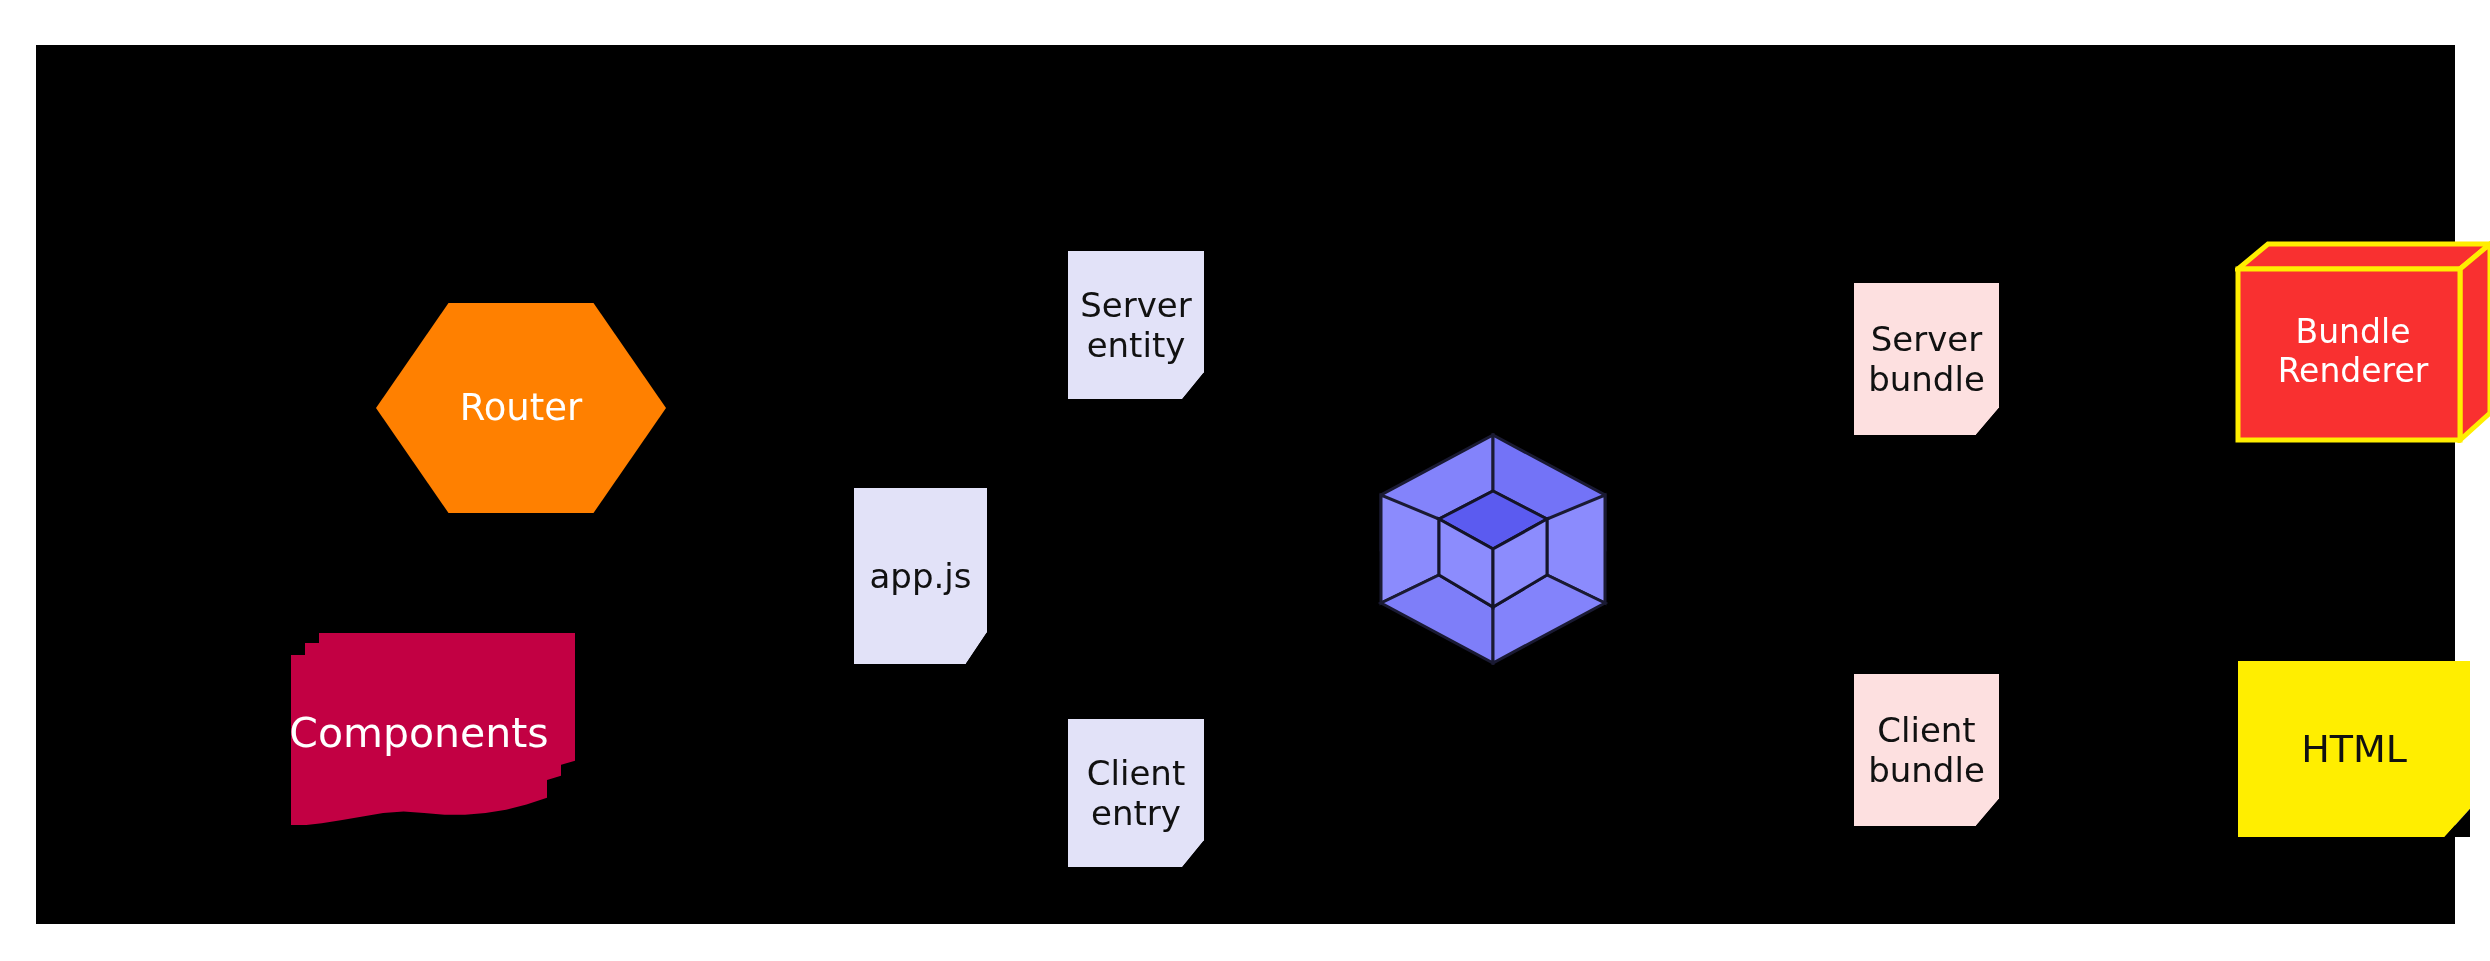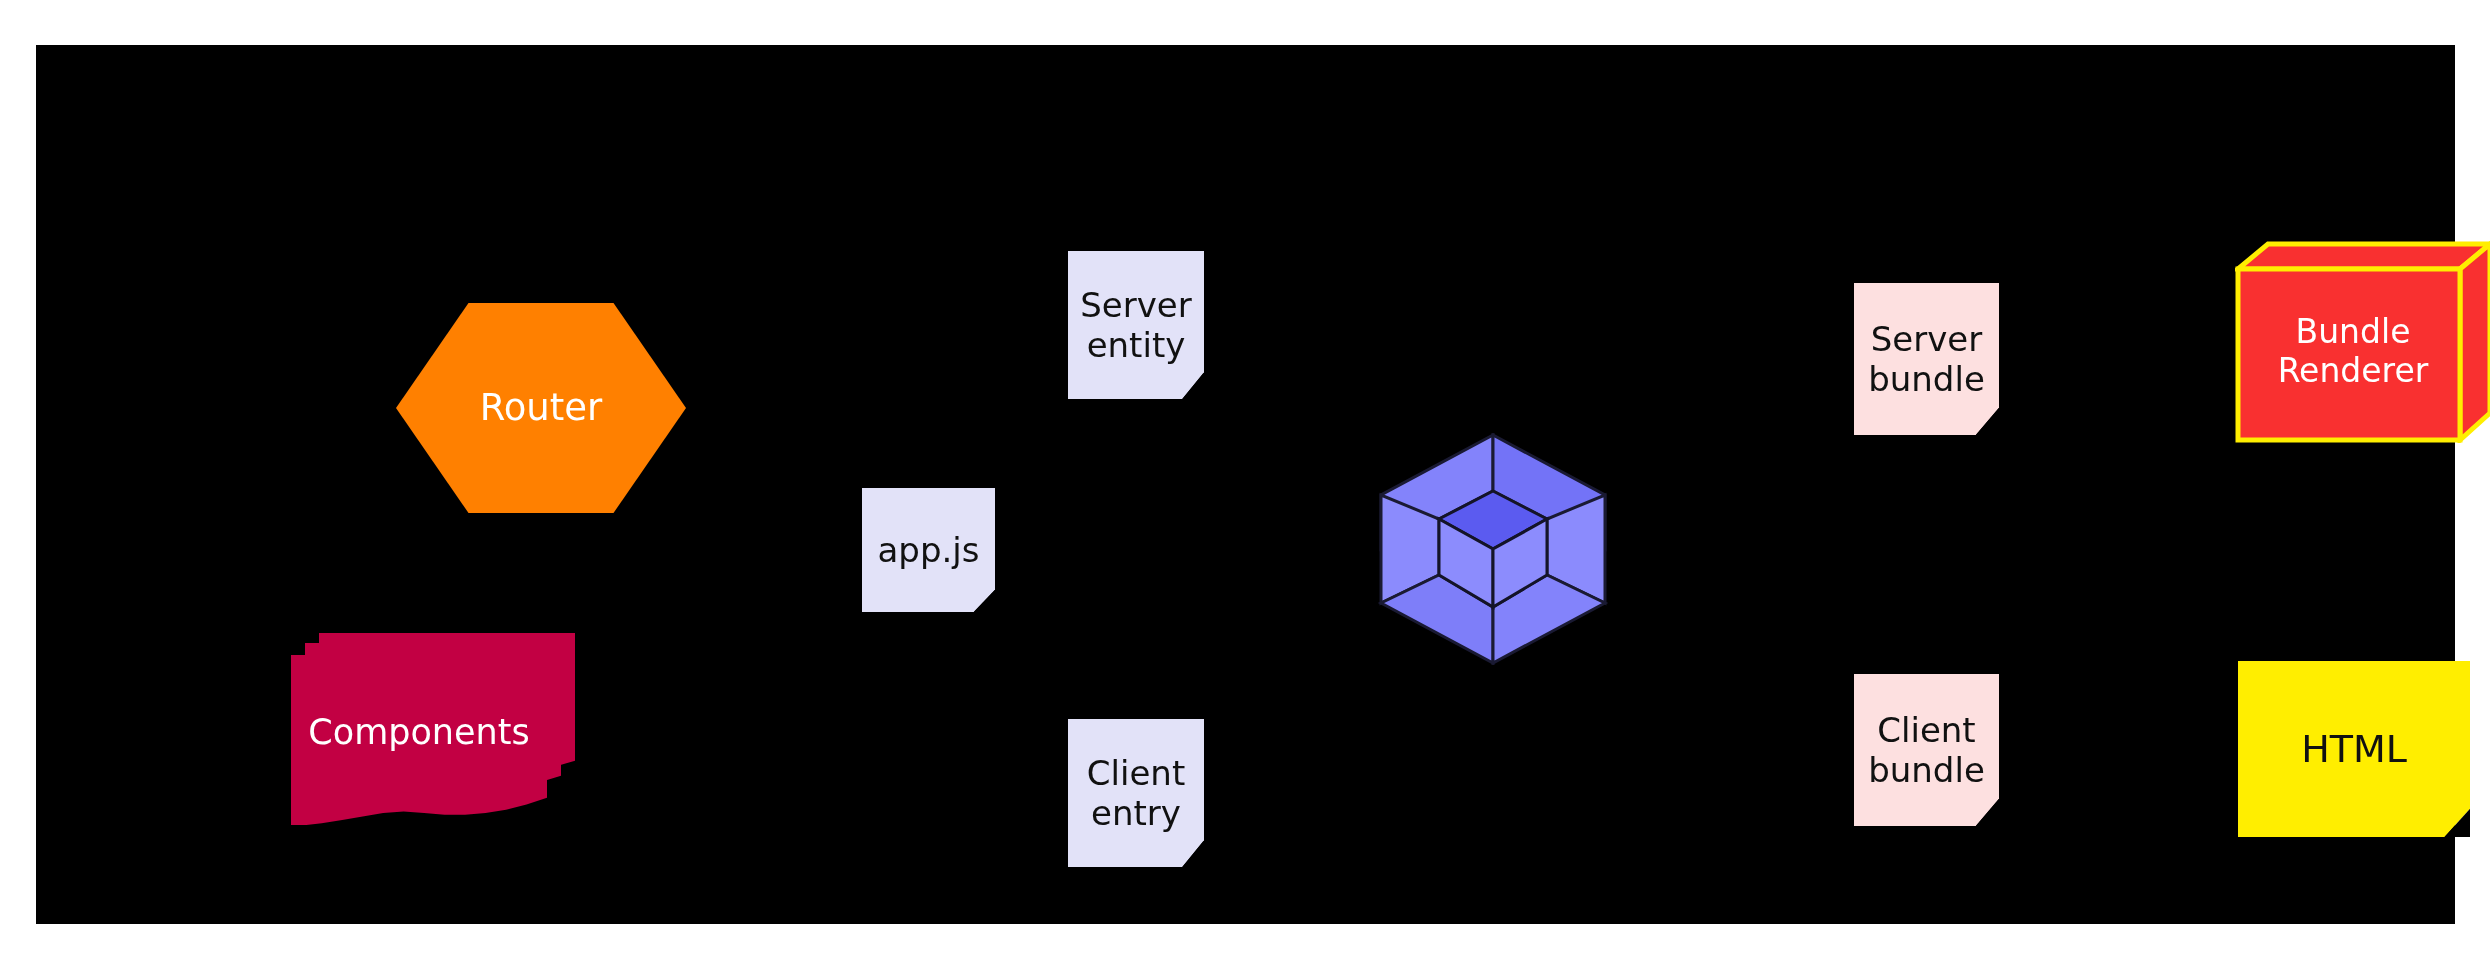--- a/index.html
+++ b/index.html
@@ -74,21 +74,21 @@
     background: #b3b3fb;
     border-radius: 50%;
   }
   #node-store .node-label {
     color: #ffffff;
     font-size: 36px;
     top: 20px;
   }
 
   
-  #node-router { left: 360px; top: 258px; width: 290px; height: 210px; }
+  #node-router { left: 340px; top: 258px; width: 290px; height: 210px; }
   #node-router .hex {
     position: absolute;
     left: 0; top: 0;
     width: 290px; height: 210px;
     background: #ff8000;
     clip-path: polygon(25% 0%, 75% 0%, 100% 50%, 75% 100%, 25% 100%, 0% 50%);
   }
   #node-router .node-label {
     color: #ffffff;
     font-size: 37px;
@@ -108,21 +108,21 @@
       92% 88%, 84% 91%, 76% 93%, 68% 94%, 60% 94%,
       52% 93%, 44% 92%, 36% 93%, 28% 95%, 20% 97%,
       12% 99%, 6% 100%, 0% 100%
     );
   }
   #node-components .sheet3 { left: 28px; top: 0px;  width: 256px; height: 152px; }
   #node-components .sheet2 { left: 14px; top: 10px; width: 256px; height: 158px; }
   #node-components .sheet1 { left: 0px;  top: 22px; width: 256px; height: 170px; }
   #node-components .node-label {
     color: #ffffff;
-    font-size: 35px;
+    font-size: 41px;
     top: 24px;
     left: 0px;
     width: 256px;
     height: 152px;
   }
 
   
   .note {
     position: absolute;
   }
@@ -144,21 +144,21 @@
   .note .note-label { font-size: 34px; }
 
   .note-lavender .note-body { background: #e2e2f8; }
   .note-lavender .note-label { color: #111111; }
   .note-pink .note-body { background: #fde0e0; }
   .note-pink .note-label { color: #111111; }
   .note-yellow .note-body { background: #ffee00; }
   .note-yellow .note-label { color: #111111; }
 
   #note-server-entity { left: 1032px; top: 206px; width: 136px; height: 148px; }
-  #note-appjs        { left: 818px;  top: 443px; width: 133px; height: 124px; margin-left: 8px; }
+  #note-appjs        { left: 818px;  top: 443px; width: 133px; height: 176px; }
   #note-client-entry { left: 1032px; top: 674px; width: 136px; height: 148px; }
   #note-server-bundle{ left: 1818px; top: 238px; width: 145px; height: 152px; }
   #note-client-bundle{ left: 1818px; top: 629px; width: 145px; height: 152px; }
   #note-html         { left: 2202px; top: 616px; width: 232px; height: 176px; }
   #note-html .note-label { font-size: 38px; }
   #note-html .note-body {
     clip-path: polygon(0% 0%, 100% 0%, 100% 84%, 89% 100%, 0% 100%);
   }
   #note-html .note-fold { width: 11%; height: 16%; }
 

